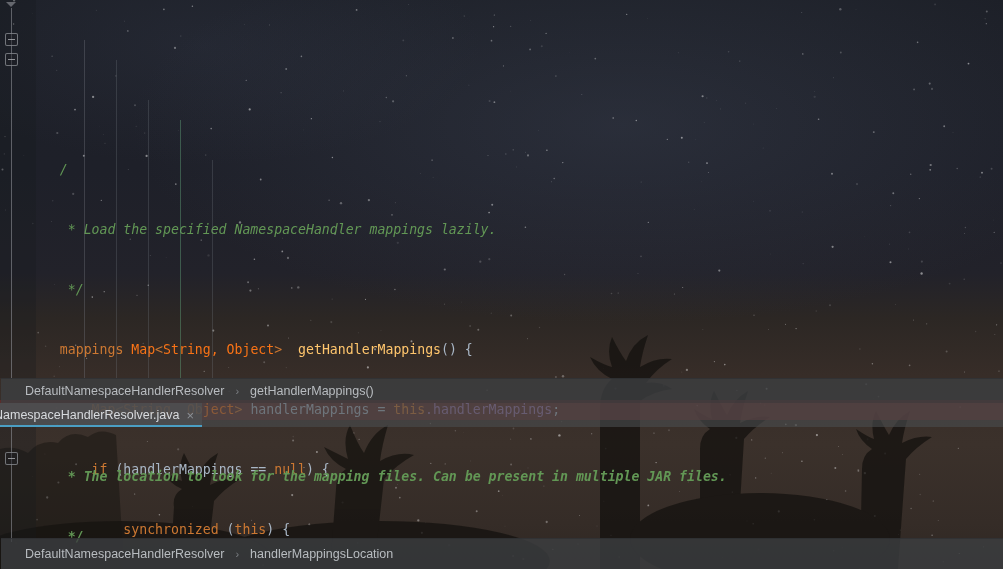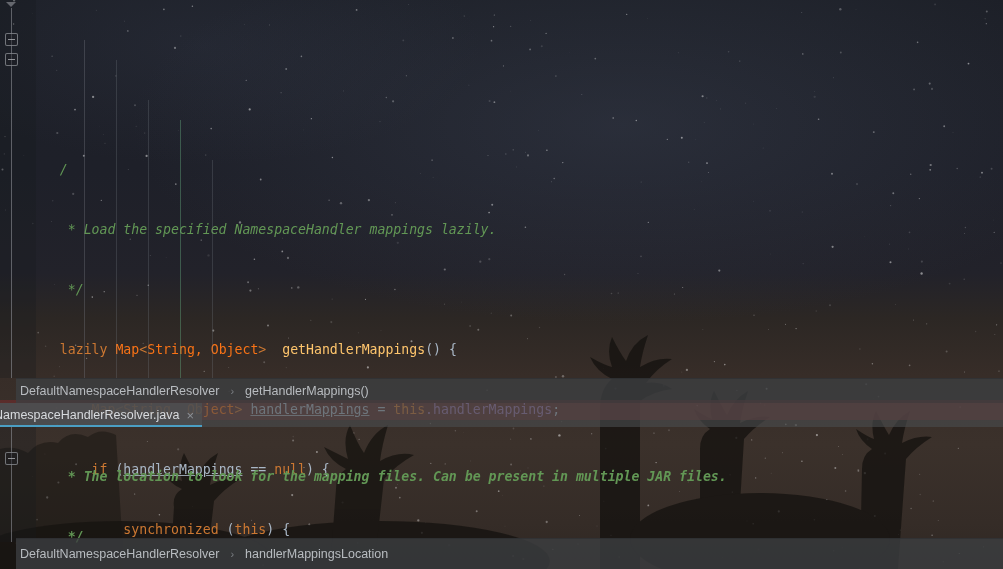--- a/index.html
+++ b/index.html
@@ -70,29 +70,30 @@
   
   .iguide { position:absolute; top:0; bottom:0; width:1px; z-index:4; }
 
   
   .kw   { color:#cc7832; }
   .cmt  { color:#629755; font-style:italic; }
   .cn   { color:#9876aa;margin-top:48px; }
   .fn   { color:#ffc66d;margin-left:8px; }
   .ty   { color:#f97316; }
   .pl   { color:#a9b7c6; }
-  .ul   { text-decoration:underline; text-decoration-color:rgba(169,183,198,.85); }
+  .ul   { text-decoration-color:rgba(169,183,198,.85); }
 
   
   .crumbbar {
-    position:absolute; left:16px; right:0; z-index:5;
+    position:absolute; left:1px; right:0; z-index:5;
     background:rgba(60,63,65,0.78);
     display:flex; align-items:center;
     font-family:"Liberation Sans", sans-serif;
     font-size:12.5px; color:#b8bcc0;
+    padding-left:20px;
     border-top:1px solid rgba(40,42,45,0.5);
   }
   .crumb { padding:0 4px; }
   .crumb-sep { color:#7b7f83; padding:0 7px; font-size:11px; }
 
   
   .tabbar {
     position:absolute; left:0; right:0; z-index:5;
     background:rgba(73,76,78,0.62);
     display:flex; align-items:flex-end;
@@ -566,21 +567,21 @@
   <div class="code">
     <div class="iguide" style="left:84px;  top:40px; height:338px; background:rgba(120,124,132,.35);"></div>
     <div class="iguide" style="left:116px; top:60px; height:318px; background:rgba(120,124,132,.28);"></div>
     <div class="iguide" style="left:148px; top:100px;height:278px; background:rgba(120,124,132,.28);"></div>
     <div class="iguide" style="left:180px; top:120px;height:258px; background:rgba(96,160,120,.45);"></div>
     <div class="iguide" style="left:212px; top:160px;height:218px; background:rgba(120,124,132,.28);"></div>
 
     <div class="ln"><span class="cmt">   /</span></div>
     <div class="ln"><span class="cmt">    * Load the specified NamespaceHandler mappings lazily.</span></div>
     <div class="ln"><span class="cmt">    */</span></div>
-    <div class="ln"><span class="kw">   lazily </span><span class="ty">Map</span><span class="kw">&lt;</span><span class="ty">String, Object</span><span class="kw">&gt; </span><span class="fn">getHandlerMappings</span><span class="pl">() {</span></div>
+    <div class="ln"><span class="kw">   mappings </span><span class="ty">Map</span><span class="kw">&lt;</span><span class="ty">String, Object</span><span class="kw">&gt; </span><span class="fn">getHandlerMappings</span><span class="pl">() {</span></div>
     <div class="ln rowhl-red"><span class="ty">       Map</span><span class="kw">&lt;</span><span class="ty">String, Object</span><span class="kw">&gt; </span><span class="pl ul">handlerMappings</span><span class="pl"> = </span><span class="kw">this</span><span class="cn">.handlerMappings</span><span class="pl">;</span></div>
     <div class="ln"><span class="kw">       if </span><span class="pl">(</span><span class="pl ul">handlerMappings</span><span class="pl"> == </span><span class="kw">null</span><span class="pl">) {</span></div>
     <div class="ln"><span class="kw">           synchronized </span><span class="pl">(</span><span class="kw">this</span><span class="pl">) {</span></div>
     
     
     
     
     
     
     

